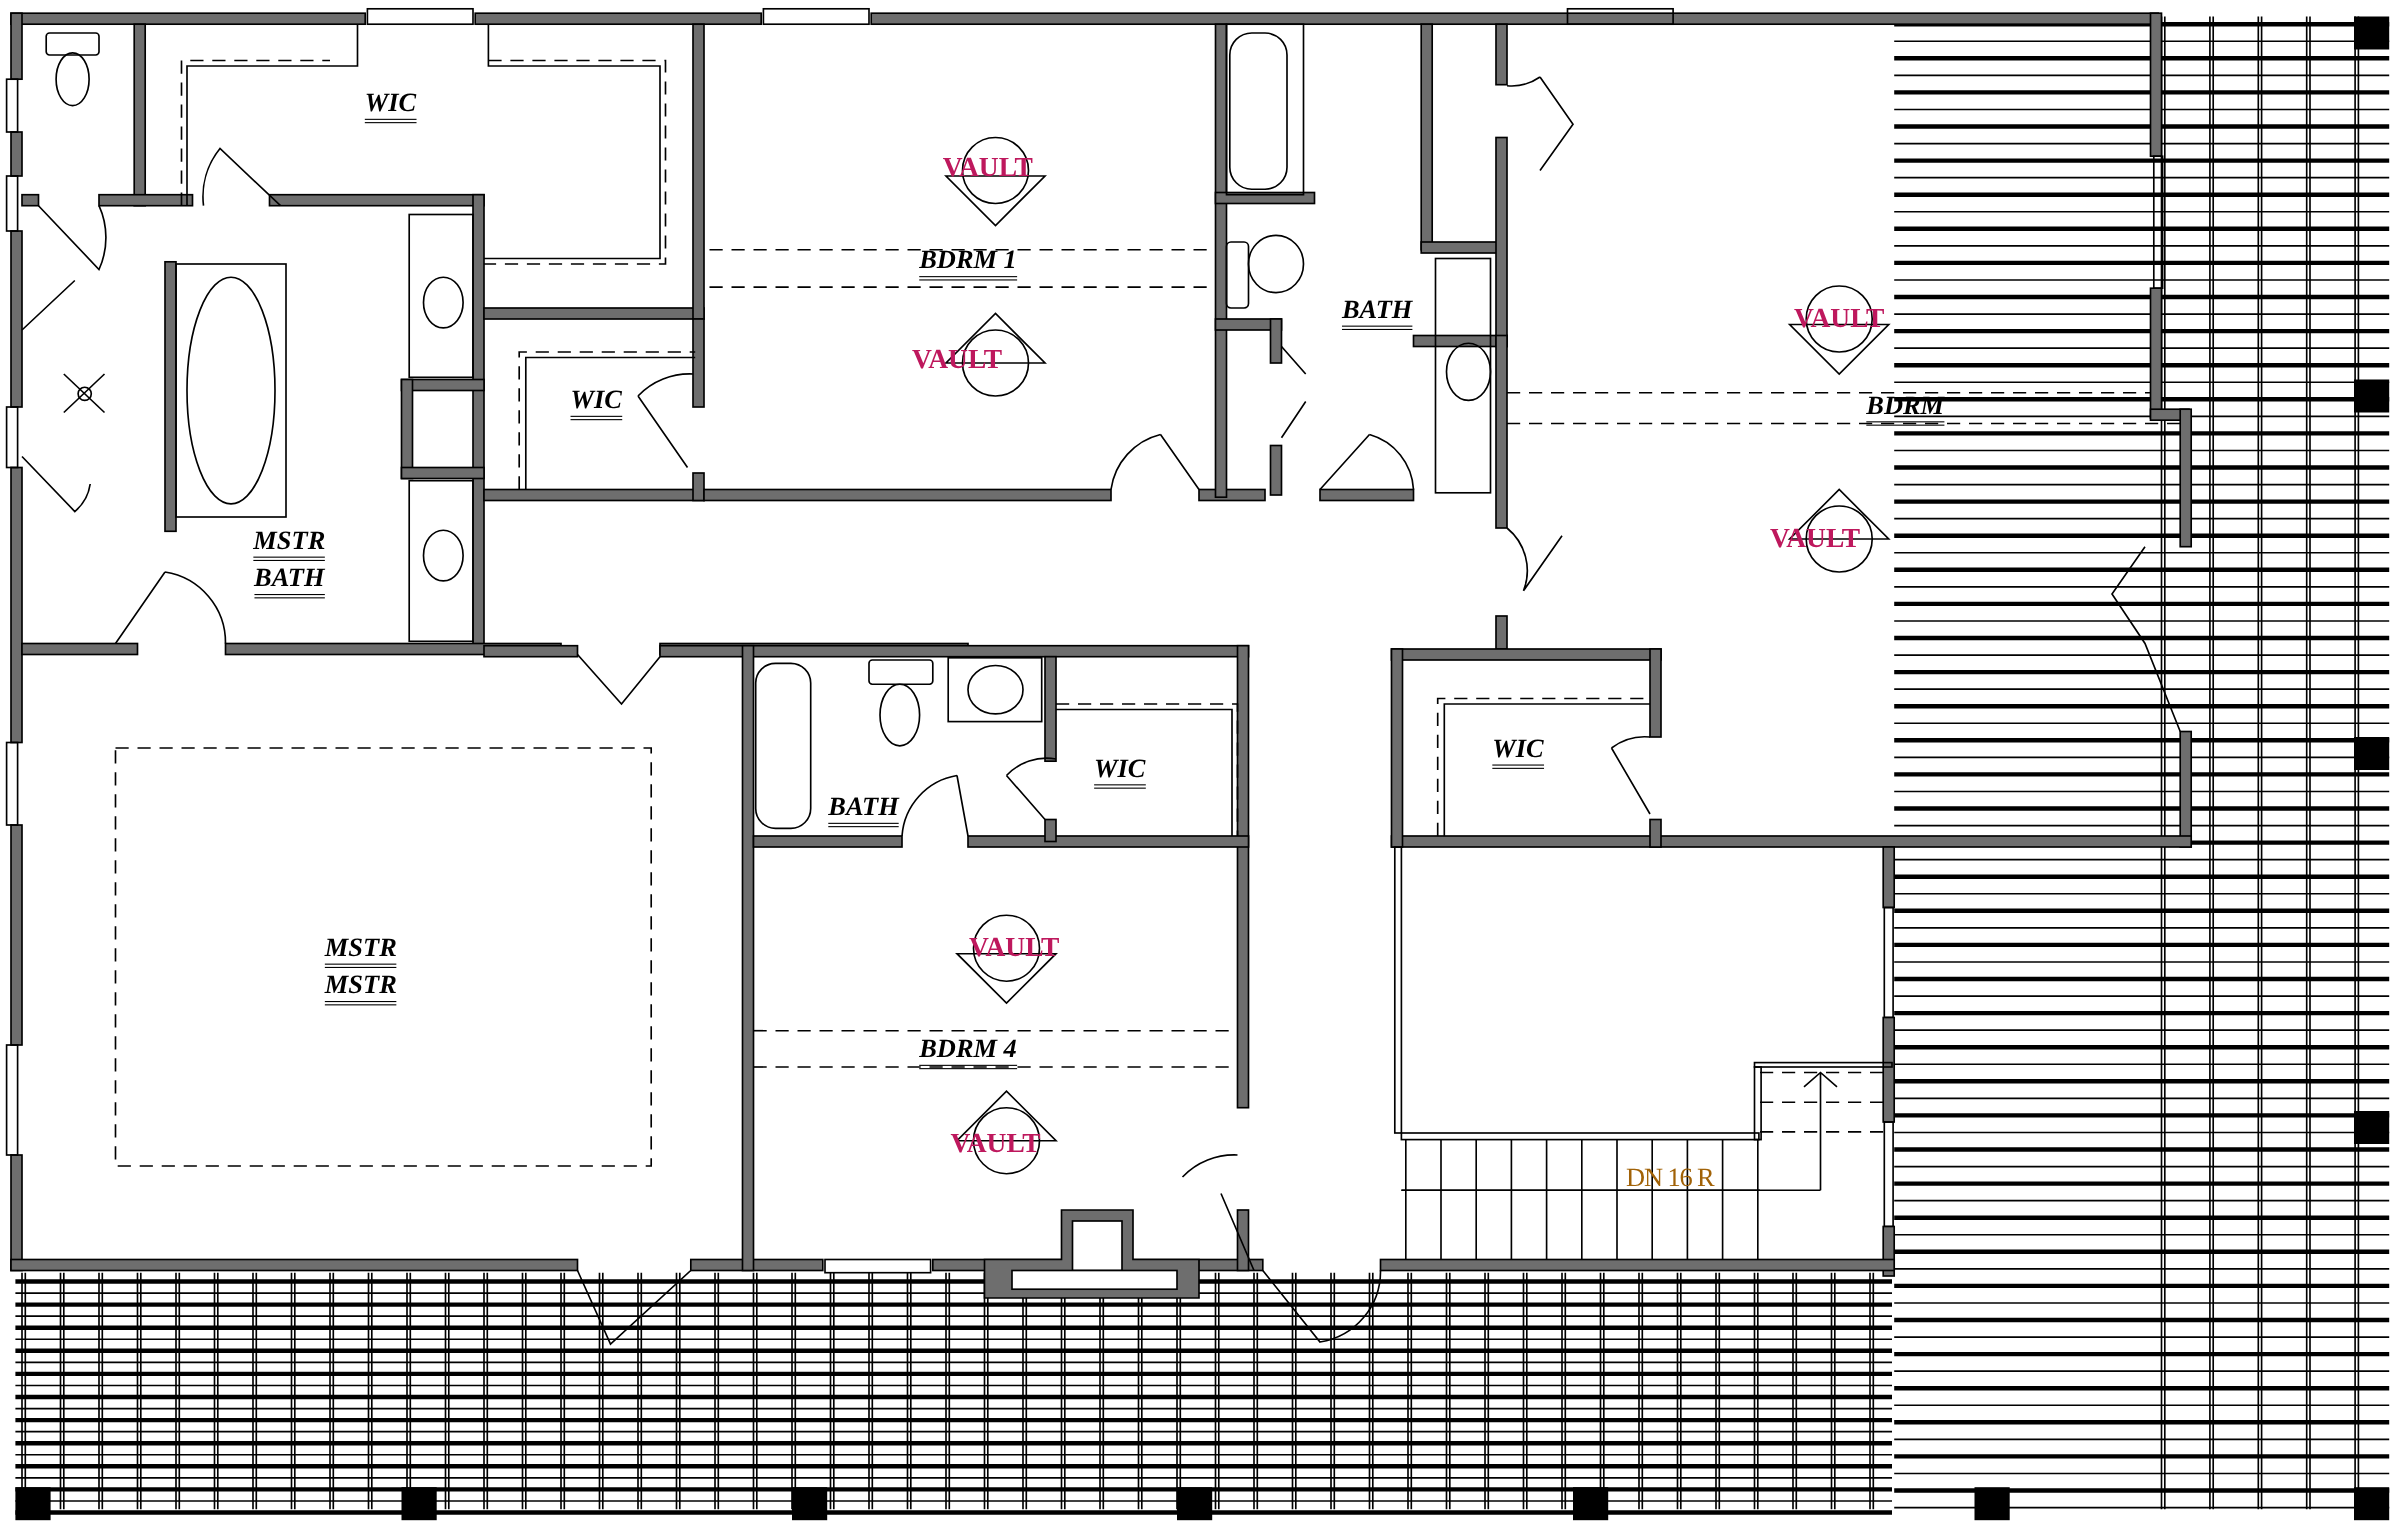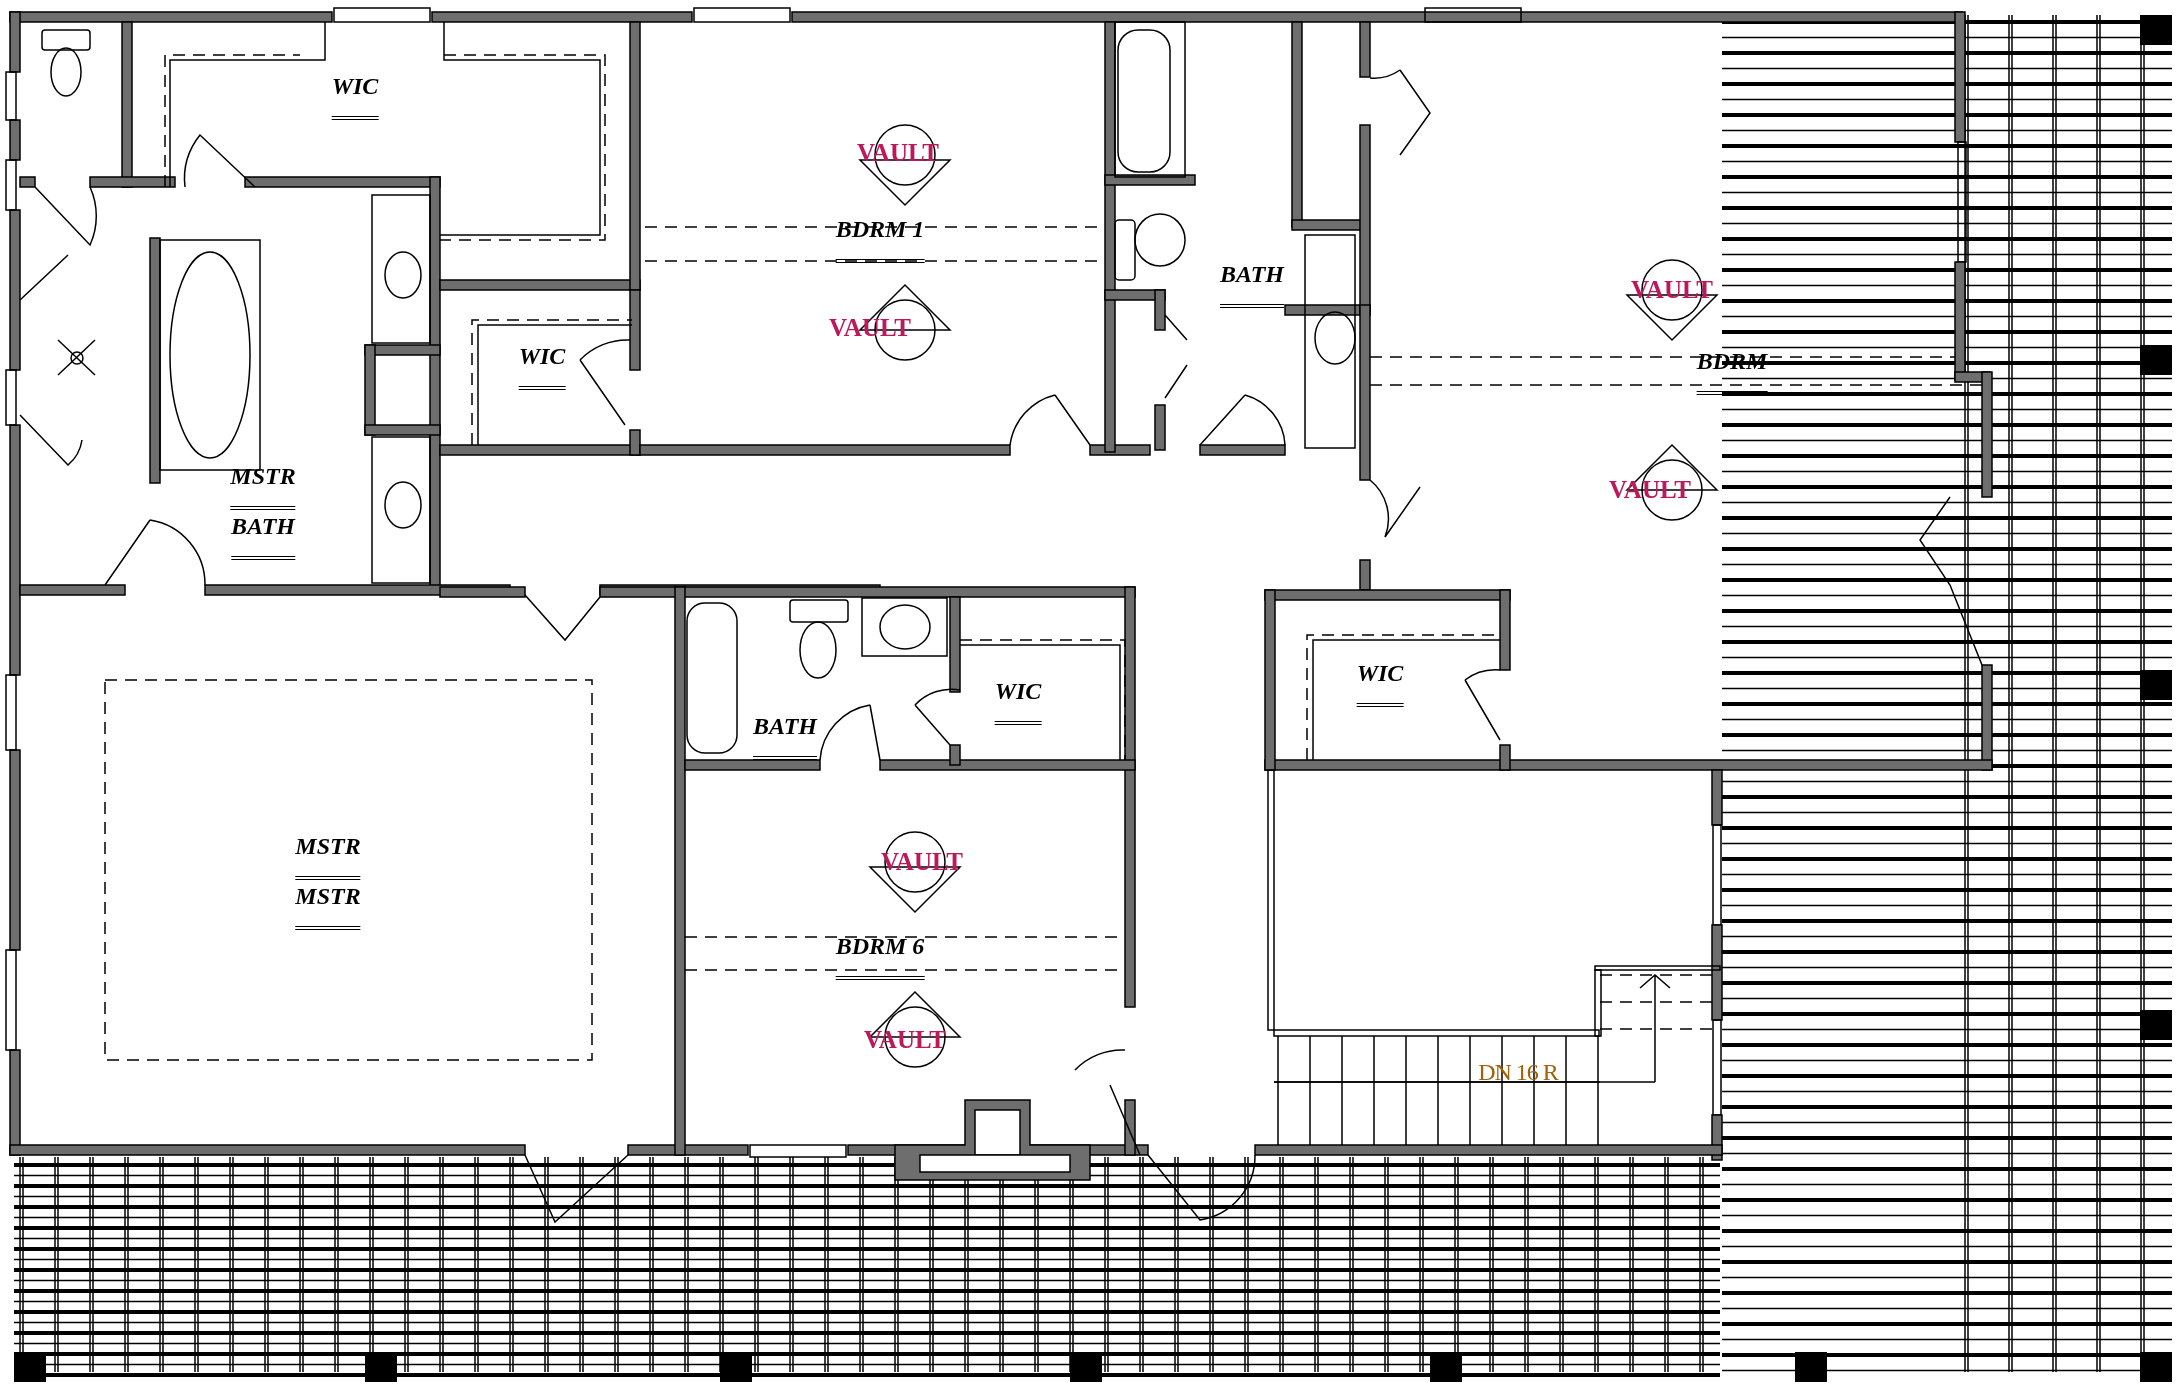--- a/index.html
+++ b/index.html
@@ -10,21 +10,21 @@
   .dash { fill: none; stroke: #000; stroke-width: 1.5; stroke-dasharray: 12 8; }
   .post { fill: #000; }
   .deck-h { stroke: #000; stroke-width: 4; }
   .deck-h2 { stroke: #000; stroke-width: 1.5; }
   .deck-v { stroke: #000; stroke-width: 1.5; }
   .label {
     position: absolute; font-family: "Liberation Serif", serif; font-weight: bold; font-style: italic;
     font-size: 24px; color: #000; text-align: center; line-height: 28px;
     transform: translate(-50%, -50%); white-space: nowrap;
   }
-  .label span { display: block; border-bottom: 4px double #000; padding-bottom: 16px; margin: 0 auto 2px; width: fit-content; }
+  .label span { display: block; border-bottom: 4px double #000; padding-bottom: 0; margin: 0 auto 2px; width: fit-content; }
   .vault {
     position: absolute; font-family: "Liberation Serif", serif; font-weight: bold; font-size: 25px; color: #be185d;
     transform: translate(-50%, -50%); white-space: nowrap;
   }
   .stair {
     position: absolute; font-family: "Liberation Serif", serif; font-size: 24px; color: #a16207;
     transform: translate(-50%, -50%); white-space: nowrap; letter-spacing: -1px;
   }
 </style>
 </head>
@@ -510,21 +510,21 @@
   <span>MSTR</span>
     <span>MSTR</span>
 </div>
 <div class="label" style="left:785px;top:737px;">
     <span>BATH</span>
   </div>
 <div class="label" style="left:1018px;top:702px;">
     <span>WIC</span>
   </div>
 <div class="label" style="left:880px;top:957px;">
-    <span>BDRM 6</span>
+    <span>BDRM 4</span>
   </div>
 <div class="label" style="left:1380px;top:684px;">
     <span>WIC</span>
   </div>
 
 <div class="vault" style="left:898px;top:153px;">VAULT</div>
 <div class="vault" style="left:870px;top:328px;">VAULT</div>
 <div class="vault" style="left:1672px;top:290px;">VAULT</div>
 <div class="vault" style="left:1650px;top:490px;">VAULT</div>
 <div class="vault" style="left:922px;top:862px;">VAULT</div>

